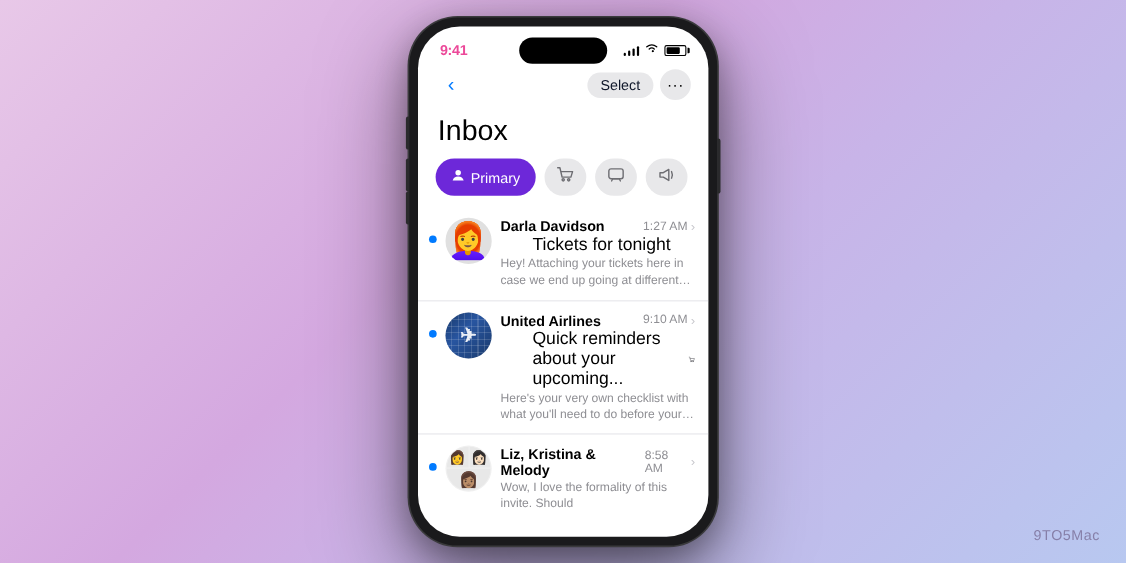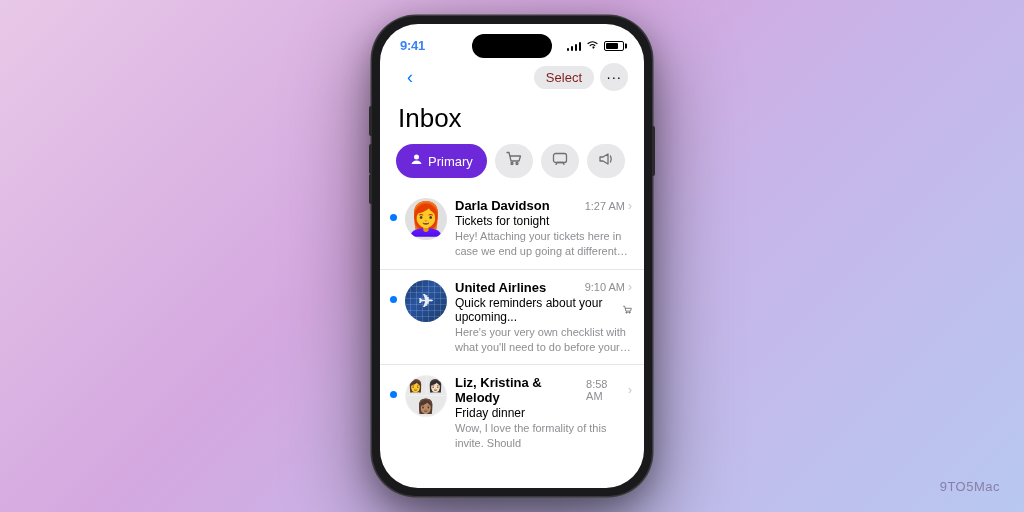--- a/index.html
+++ b/index.html
@@ -98,21 +98,21 @@
       align-items: center;
       justify-content: space-between;
       padding: 14px 20px 6px;
       flex-shrink: 0;
       z-index: 5;
     }
 
     .status-time {
       font-size: 13px;
       font-weight: 600;
-      color: #3b82f6;
+      color: #ec4899;
       letter-spacing: -0.3px;
     }
 
     .status-icons {
       display: flex;
       align-items: center;
       gap: 4px;
     }
 
     .signal-bars {
@@ -189,21 +189,21 @@
       gap: 6px;
     }
 
     .select-button {
       background: #e8e8ea;
       border: none;
       border-radius: 14px;
       padding: 4px 12px;
       font-size: 13px;
       font-weight: 400;
-      color: #7f1d1d;
+      color: #0f172a;
       cursor: pointer;
     }
 
     .more-button {
       width: 28px;
       height: 28px;
       display: flex;
       align-items: center;
       justify-content: center;
       cursor: pointer;
@@ -388,27 +388,28 @@
       font-size: 11px;
       color: #8e8e93;
     }
 
     .email-chevron {
       color: #c7c7cc;
       font-size: 12px;
     }
 
     .email-subject {
-      font-size: 12px;
+      font-size: 16px;
       font-weight: 500;
       color: #000;
       margin-bottom: 1px;
       display: flex;
       align-items: center;
       gap: 4px;
+      margin-left: 29px;
     }
 
     .email-preview {
       font-size: 11px;
       color: #8e8e93;
       line-height: 1.35;
       display: -webkit-box;
       -webkit-line-clamp: 2;
       -webkit-box-orient: vertical;
       overflow: hidden;
@@ -558,21 +559,20 @@
           </div>
         </div>
         <div class="email-content">
           <div class="email-header">
             <span class="email-sender">Liz, Kristina &amp; Melody</span>
             <div class="email-meta">
               <span class="email-time">8:58 AM</span>
               <span class="email-chevron">›</span>
             </div>
           </div>
-          <div class="email-subject">Friday dinner</div>
           <div class="email-preview">Wow, I love the formality of this invite. Should</div>
         </div>
       </div>
 
     </div>
   </div>
 </div>
 
 <div class="watermark">9TO5Mac</div>
 

